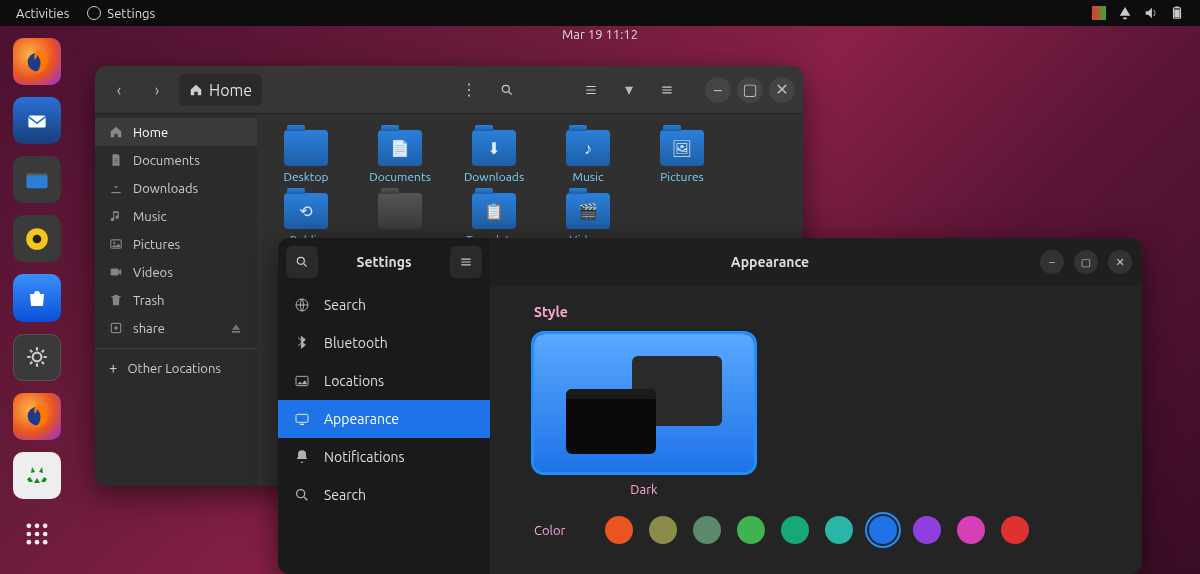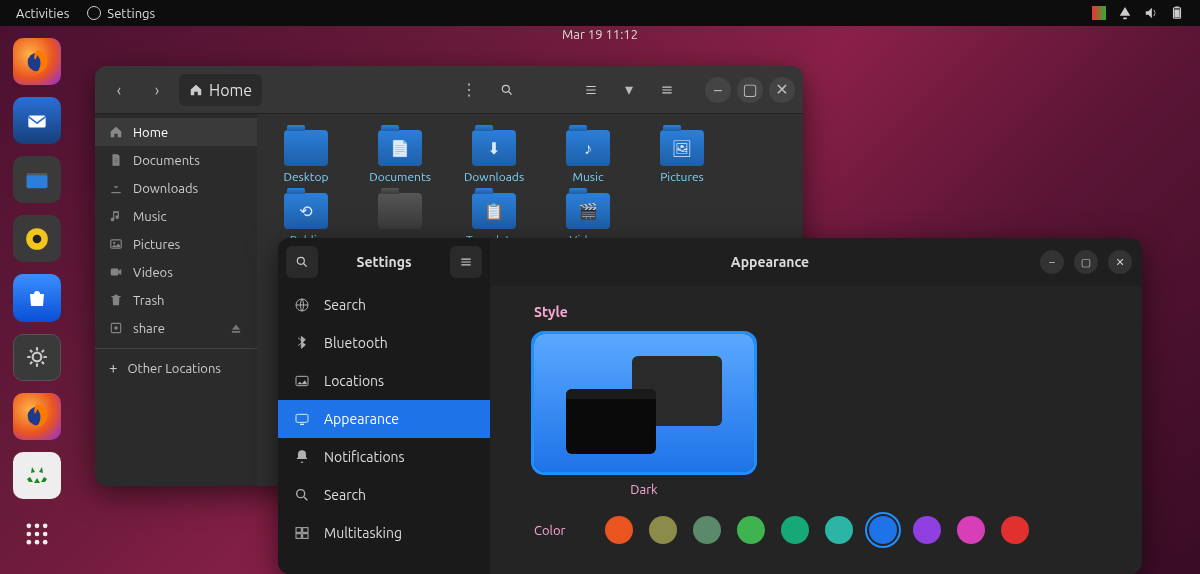--- a/index.html
+++ b/index.html
@@ -396,29 +396,20 @@
           </svg>
           <span>Notifications</span>
         </div>
         <div class="ssb-item">
           <svg class="ssb-icon" viewBox="0 0 24 24">
             <circle cx="10" cy="10" r="6" fill="none" stroke="#ccc" stroke-width="2"></circle>
             <path stroke="#ccc" stroke-width="2" d="M15 15l5 5"></path>
           </svg>
           <span>Search</span>
         </div>
-        <div class="ssb-item">
-          <svg class="ssb-icon" viewBox="0 0 24 24">
-            <rect x="3" y="4" width="8" height="7" fill="none" stroke="#ccc" stroke-width="1.5"></rect>
-            <rect x="13" y="4" width="8" height="7" fill="none" stroke="#ccc" stroke-width="1.5"></rect>
-            <rect x="3" y="13" width="8" height="7" fill="none" stroke="#ccc" stroke-width="1.5"></rect>
-            <rect x="13" y="13" width="8" height="7" fill="none" stroke="#ccc" stroke-width="1.5"></rect>
-          </svg>
-          <span>Multitasking</span>
-        </div>
       </div>
     <div class="settings-content">
       <div class="section-label">Style</div>
       <div class="style-row" id="style-row">
           <div class="style-card">
             <div class="style-preview dark selected">
               <div class="win-a" style="width:90px;height:70px;top:22px;right:32px;"></div>
               <div class="win-a win-front" style="width:90px;height:65px;bottom:18px;left:32px;position:absolute;border-radius:6px;"></div>
             </div>
             <div class="style-name">Dark</div>

